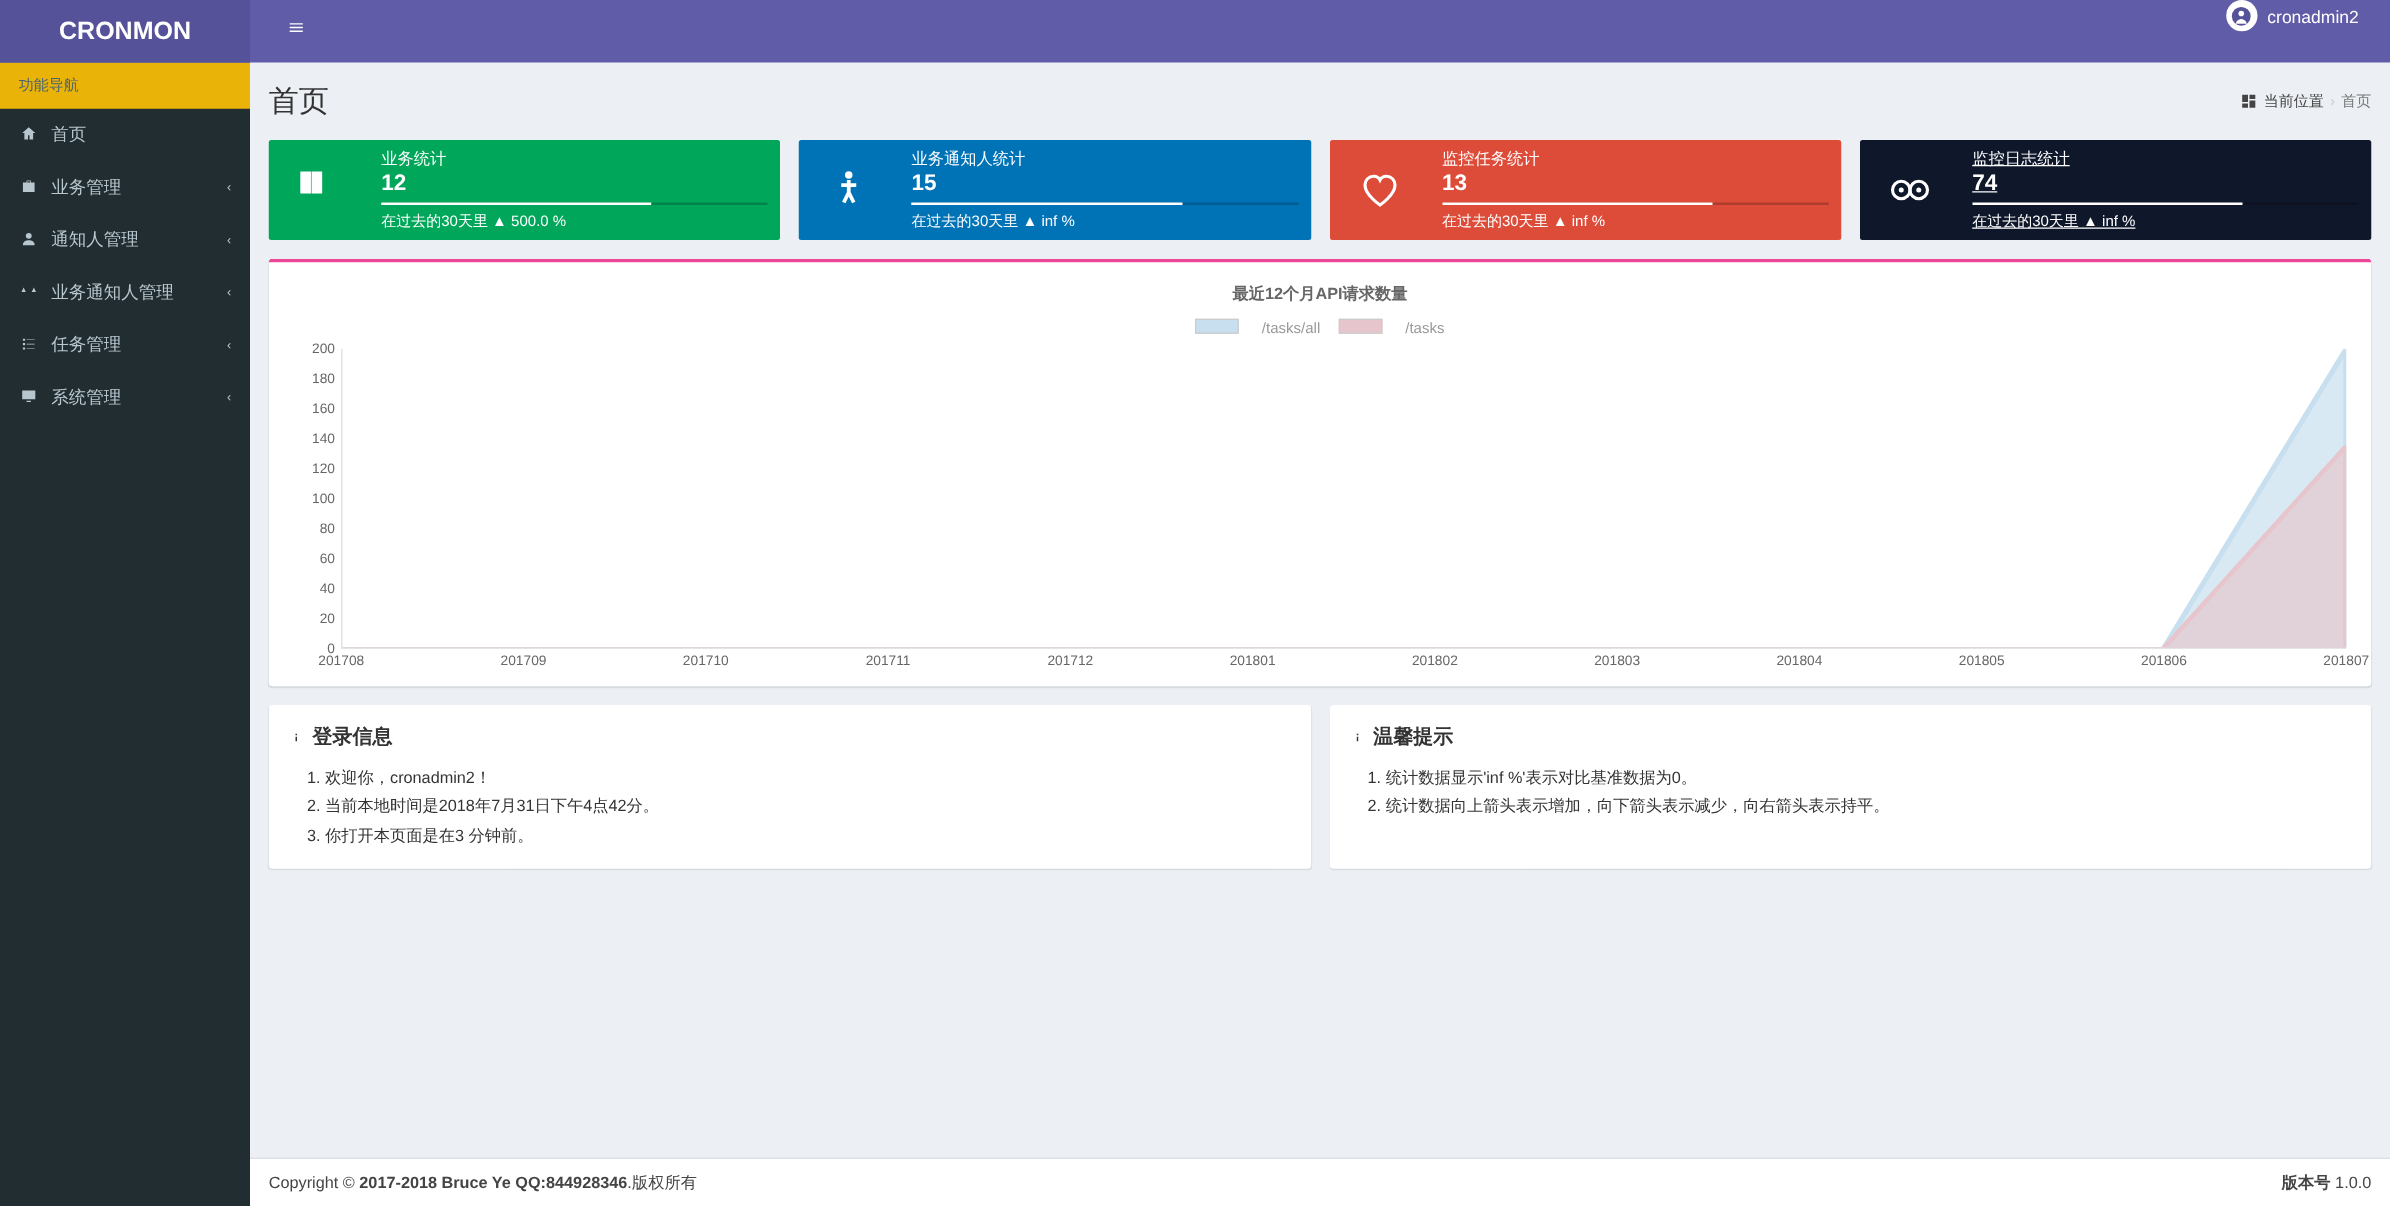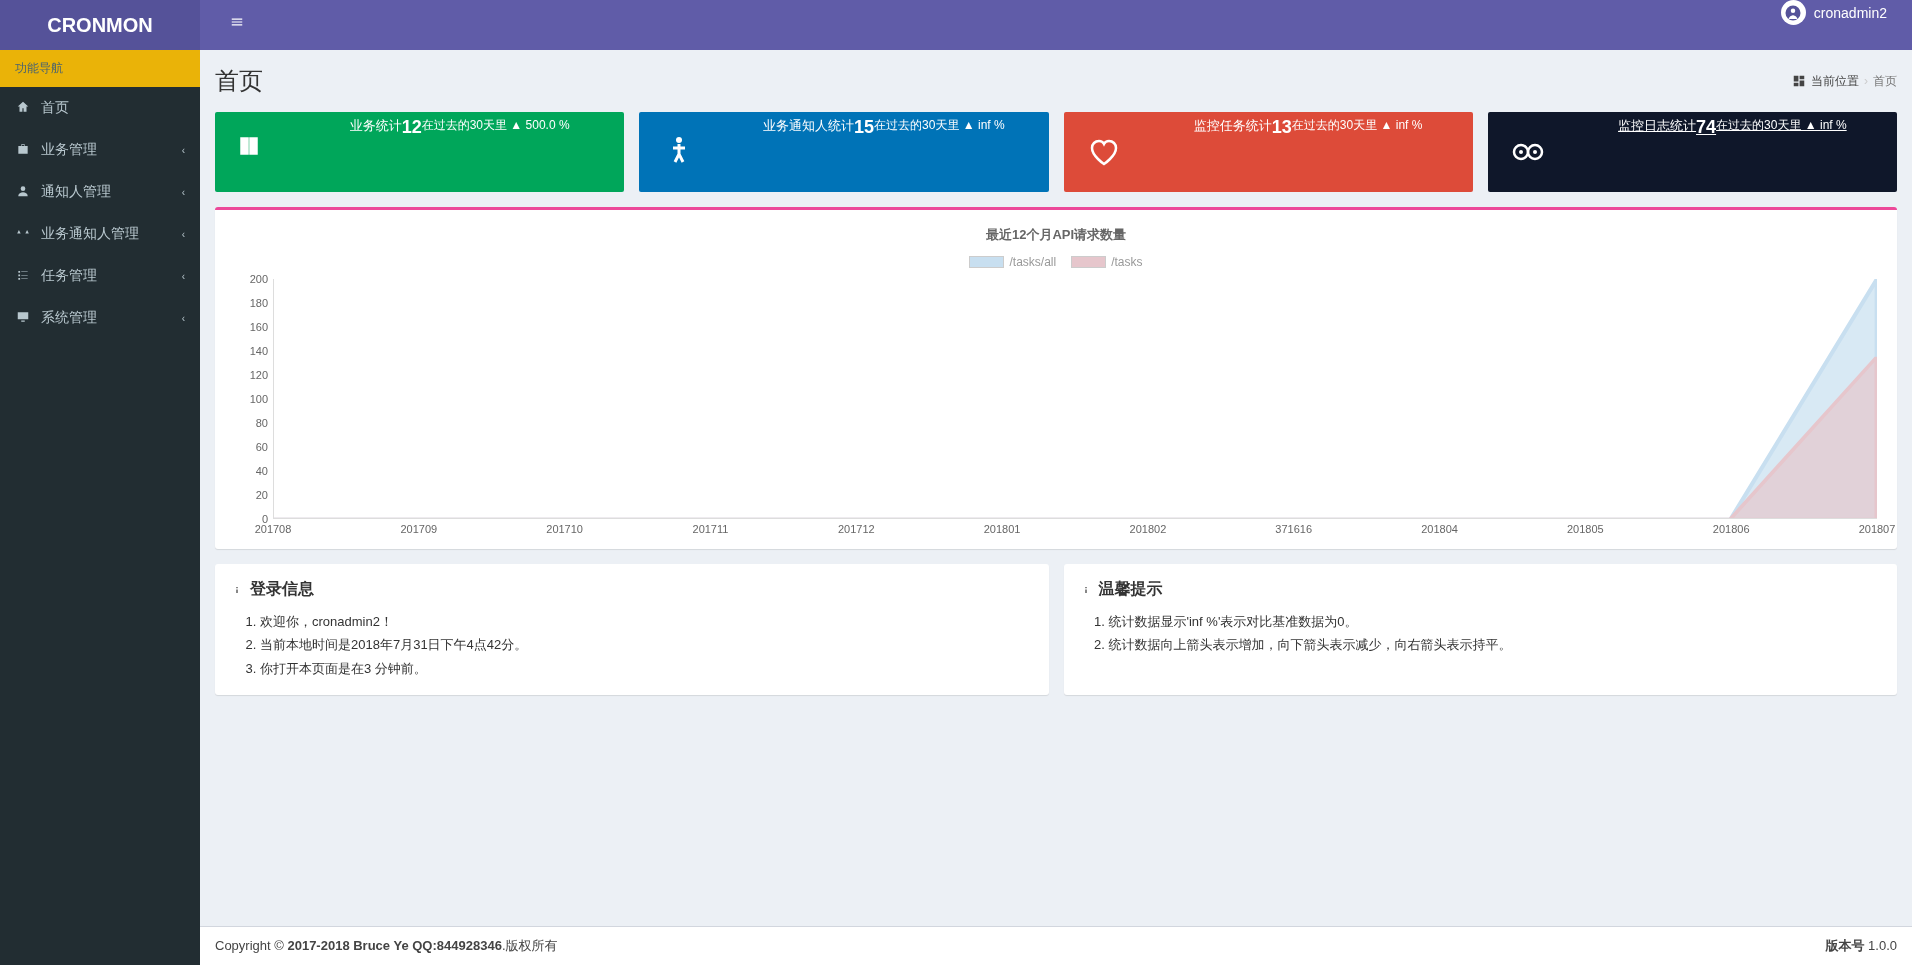--- a/index.html
+++ b/index.html
@@ -23,35 +23,35 @@
 .content-wrapper { flex: 1; background: #ecf0f5; min-height: calc(100vh - 50px); display: flex; flex-direction: column; }
 .content-header { padding: 15px 15px 0 15px; display: flex; justify-content: space-between; align-items: center; }
 .content-header h1 { font-size: 24px; font-weight: 500; color: #333; }
 .breadcrumb { font-size: 12px; color: #444; display: flex; align-items: center; gap: 5px; }
 .breadcrumb .sep { color: #ccc; }
 .content { padding: 15px; flex: 1; }
 .row { display: flex; gap: 15px; margin-bottom: 15px; }
 .info-box { flex: 1; color: #fff; display: flex; flex-direction: column; min-height: 80px; border-radius: 2px; overflow: hidden; }
 .info-box-top { display: flex; flex: 1; }
 .info-box-icon { width: 80px; display: flex; align-items: center; justify-content: center; font-size: 36px; }
-.info-box-content { flex: 1; padding: 5px 10px; display: flex; flex-direction: row; justify-content: center; }
+.info-box-content { flex: 1; padding: 5px 10px; display: flex; flex-direction: column; justify-content: center; }
 .info-box-text { font-size: 13px; }
 .info-box-number { font-size: 18px; font-weight: bold; }
 .info-box-progress { height: 2px; background: rgba(0,0,0,0.2); margin: 5px 0; position: relative; }
 .info-box-progress-bar { position: absolute; height: 100%; background: #fff; }
 .bg-green { background: #00a65a; }
 .bg-blue { background: #0073b7; }
 .bg-red { background: #dd4b39; }
 .bg-yellow { background: #0f172a; text-decoration: underline; }
 .box { background: #fff; border-top: 3px solid #ec4899; border-radius: 3px; margin-bottom: 15px; box-shadow: 0 1px 1px rgba(0,0,0,0.1); }
 .box-body { padding: 10px; }
 .chart-container { position: relative; }
 .chart-title { text-align: center; font-size: 13px; font-weight: bold; color: #666; padding: 6px 0; }
 .chart-legend { display: flex; justify-content: center; gap: 15px; padding: 5px 0 10px 0; font-size: 12px; color: #999; }
-.legend-item { display: flex; align-items: center; gap: 5px; }
+.legend-item { display: flex; gap: 18px; }
 .legend-swatch { width: 35px; height: 12px; border: 1px solid #ccc; }
 .chart-plot { position: relative; height: 260px; margin-left: 48px; margin-right: 10px; }
 .y-axis { position: absolute; left: -40px; top: 0; bottom: 20px; width: 35px; display: flex; flex-direction: column; justify-content: space-between; text-align: right; font-size: 11px; color: #666; }
 .y-axis div { height: 0; line-height: 0; }
 .plot-area { position: absolute; left: 0; right: 0; top: 0; bottom: 20px; border-left: 1px solid #ddd; border-bottom: 1px solid #ddd; }
 .x-axis { position: absolute; left: 0; right: 0; bottom: 0; height: 16px; display: flex; justify-content: space-between; font-size: 11px; color: #666; }
 .x-axis div { transform: translateX(-50%); position: absolute; }
 .info-row { display: flex; gap: 15px; }
 .info-col { flex: 1; background: #fff; border-top: 0; border-radius: 3px; box-shadow: 0 1px 1px rgba(0,0,0,0.1); padding: 15px; }
 .info-col h4 { font-size: 16px; font-weight: bold; margin-bottom: 10px; display: flex; align-items: center; gap: 6px; }
@@ -269,21 +269,21 @@
                       <path d="M 0 100 L 0 100 L 9.090909090909092 100 L 18.181818181818183 100 L 27.27272727272727 100 L 36.36363636363637 100 L 45.45454545454545 100 L 54.54545454545454 100 L 63.63636363636363 100 L 72.72727272727273 100 L 81.81818181818183 100 L 90.9090909090909 100 L 100 32.5 L 100 100 Z" fill="#e6c6cc" fill-opacity="0.7" stroke="#e6c6cc" stroke-width="0.3"></path>
                     </svg></div>
                 <div class="x-axis" id="x-axis">
                     <div style="left: 0%;">201708</div>
                     <div style="left: 9.09091%;">201709</div>
                     <div style="left: 18.1818%;">201710</div>
                     <div style="left: 27.2727%;">201711</div>
                     <div style="left: 36.3636%;">201712</div>
                     <div style="left: 45.4545%;">201801</div>
                     <div style="left: 54.5455%;">201802</div>
-                    <div style="left: 63.6364%;">371616</div>
+                    <div style="left: 63.6364%;">201803</div>
                     <div style="left: 72.7273%;">201804</div>
                     <div style="left: 81.8182%;">201805</div>
                     <div style="left: 90.9091%;">201806</div>
                     <div style="left: 100%;">201807</div>
                   </div>
               </div>
             </div>
           </div>
         </div>
 

